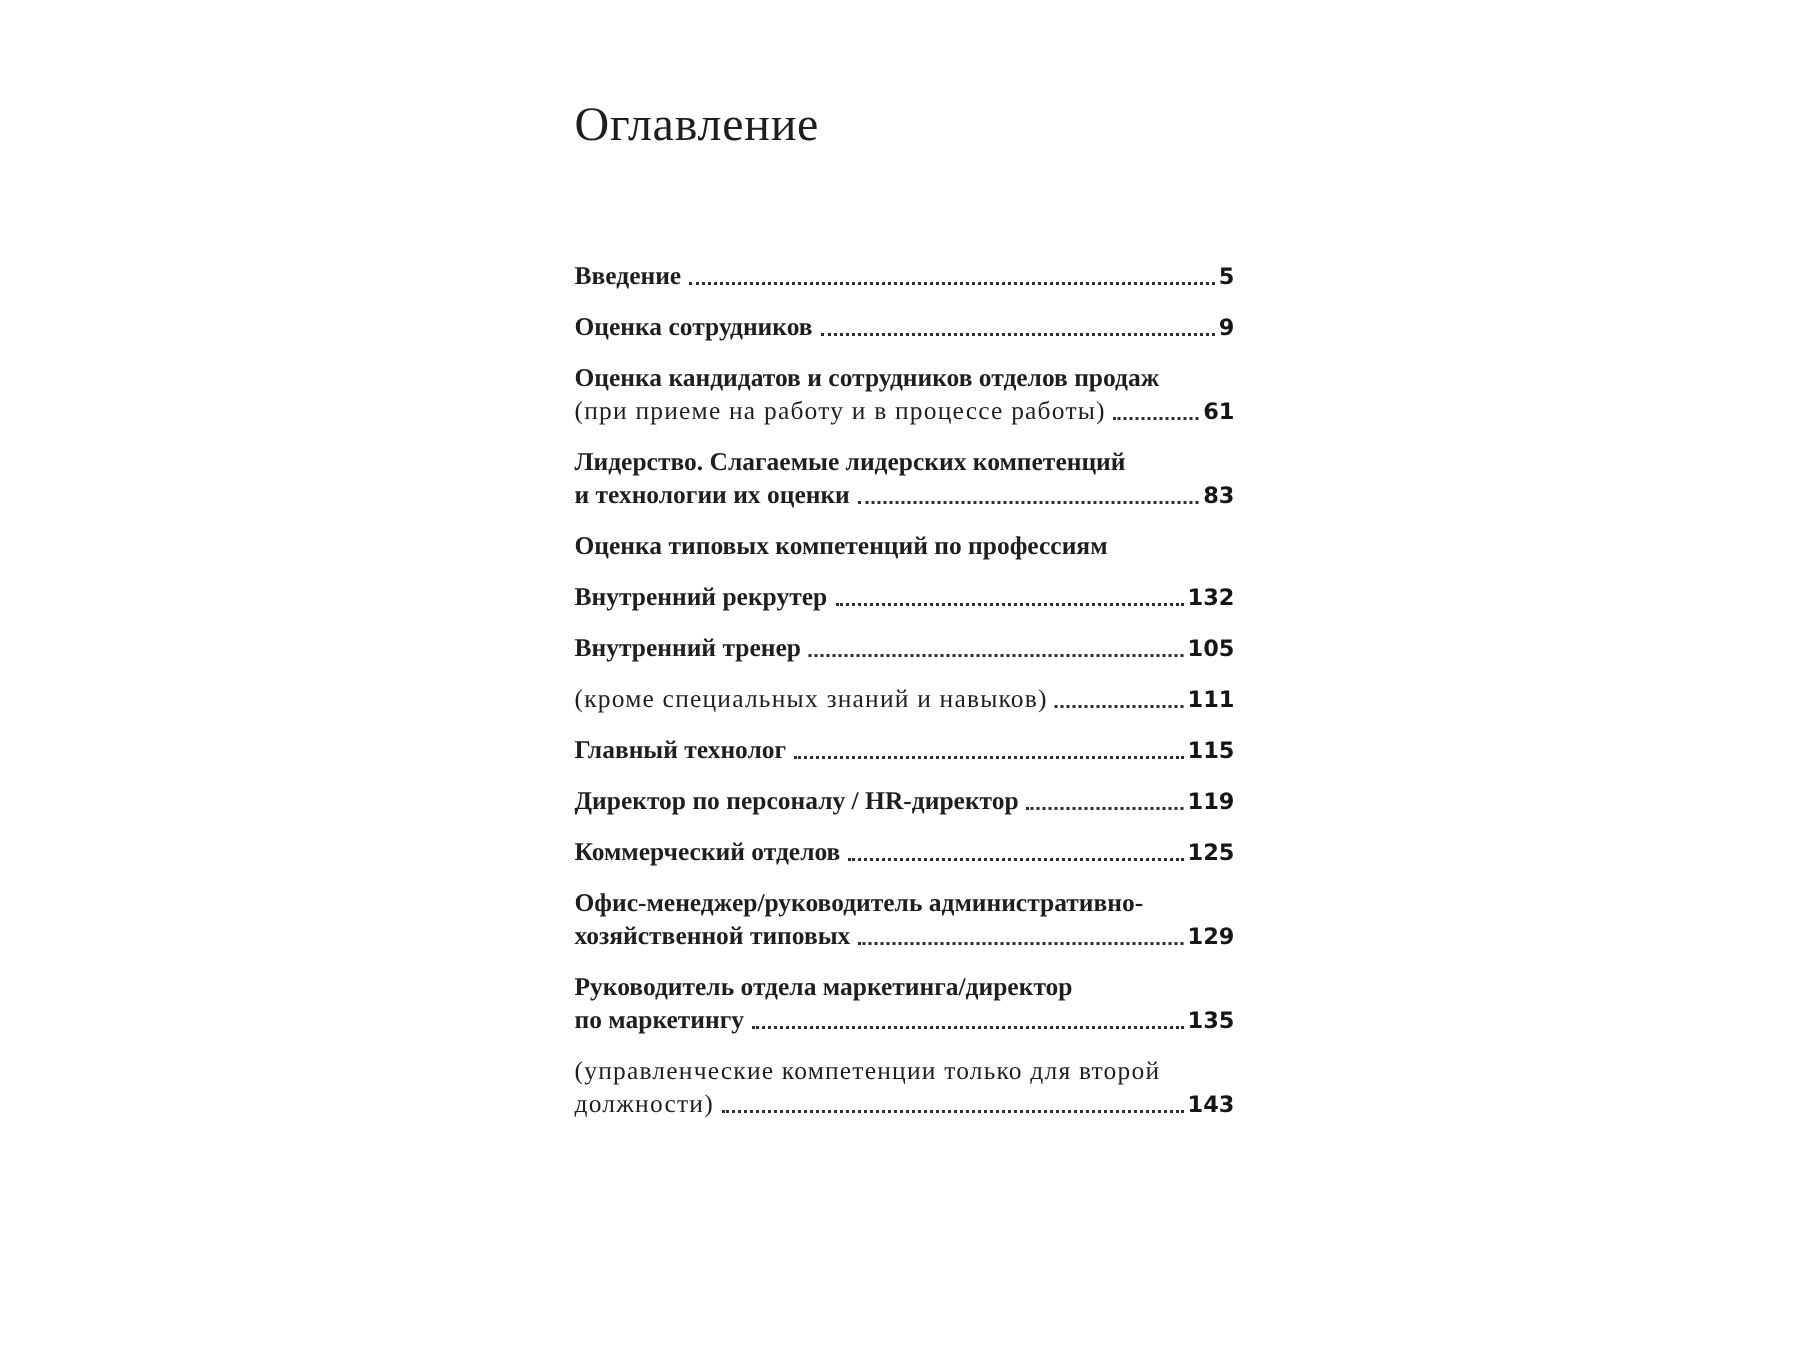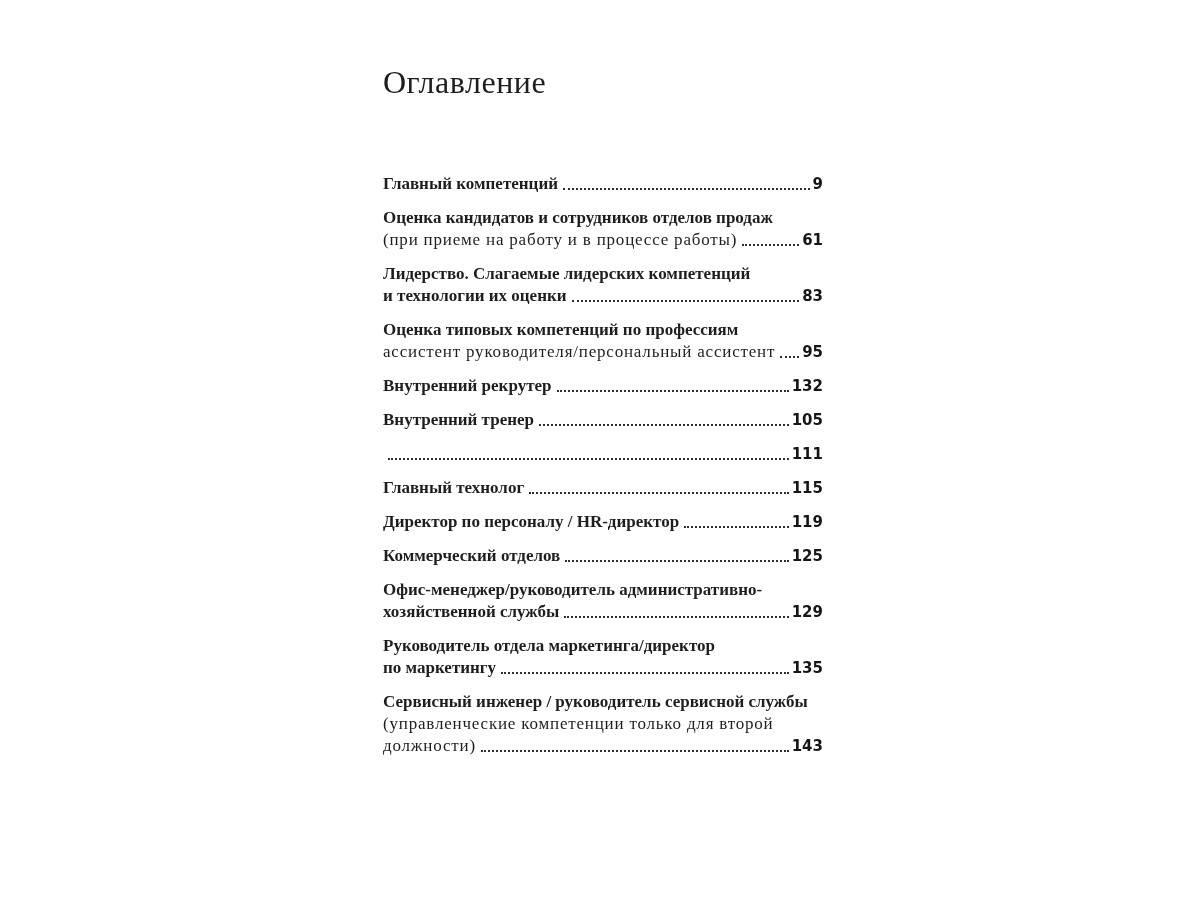--- a/index.html
+++ b/index.html
@@ -66,24 +66,31 @@
   }
 </style>
 </head>
 <body>
 
 <div class="page">
   <h1 class="title">Оглавление</h1>
 
   <div class="toc">
 
-
-    <div class="entry">
-      <div class="row">
-        <span class="label b">Главный компетенций</span>
+    <div class="entry">
+      <div class="row">
+        <span class="label b">Введение</span>
+        <span class="leader"></span>
+        <span class="pagenum">5</span>
+      </div>
+    </div>
+
+    <div class="entry">
+      <div class="row">
+        <span class="label b">Оценка сотрудников</span>
         <span class="leader"></span>
         <span class="pagenum">9</span>
       </div>
     </div>
 
     <div class="entry">
       <div class="row">
         <span class="label b">Оценка кандидатов и сотрудников отделов продаж</span>
       </div>
       <div class="row">
@@ -101,45 +108,41 @@
         <span class="label b">и технологии их оценки</span>
         <span class="leader"></span>
         <span class="pagenum">83</span>
       </div>
     </div>
 
     <div class="entry">
       <div class="row">
         <span class="label b">Оценка типовых компетенций по профессиям</span>
       </div>
-      <div class="row">
-        <span class="label r">ассистент руководителя/персональный ассистент</span>
-        <span class="leader"></span>
-        <span class="pagenum">95</span>
-      </div>
     </div>
 
     <div class="entry">
       <div class="row">
         <span class="label b">Внутренний рекрутер</span>
         <span class="leader"></span>
         <span class="pagenum">132</span>
       </div>
     </div>
 
     <div class="entry">
       <div class="row">
         <span class="label b">Внутренний тренер</span>
         <span class="leader"></span>
         <span class="pagenum">105</span>
       </div>
     </div>
 
     <div class="entry">
       <div class="row">
+        <span class="label r">(кроме специальных знаний и навыков)</span>
         <span class="leader"></span>
         <span class="pagenum">111</span>
       </div>
     </div>
 
     <div class="entry">
       <div class="row">
         <span class="label b">Главный технолог</span>
         <span class="leader"></span>
         <span class="pagenum">115</span>
@@ -160,41 +163,38 @@
         <span class="leader"></span>
         <span class="pagenum">125</span>
       </div>
     </div>
 
     <div class="entry">
       <div class="row">
         <span class="label b">Офис-менеджер/руководитель административно-</span>
       </div>
       <div class="row">
-        <span class="label b">хозяйственной службы</span>
+        <span class="label b">хозяйственной типовых</span>
         <span class="leader"></span>
         <span class="pagenum">129</span>
       </div>
     </div>
 
     <div class="entry">
       <div class="row">
         <span class="label b">Руководитель отдела маркетинга/директор</span>
       </div>
       <div class="row">
         <span class="label b">по маркетингу</span>
         <span class="leader"></span>
         <span class="pagenum">135</span>
       </div>
     </div>
 
     <div class="entry">
-      <div class="row">
-        <span class="label b">Сервисный инженер / руководитель сервисной службы</span>
-      </div>
       <div class="row">
         <span class="label r">(управленческие компетенции только для второй</span>
       </div>
       <div class="row">
         <span class="label r">должности)</span>
         <span class="leader"></span>
         <span class="pagenum">143</span>
       </div>
     </div>
 

